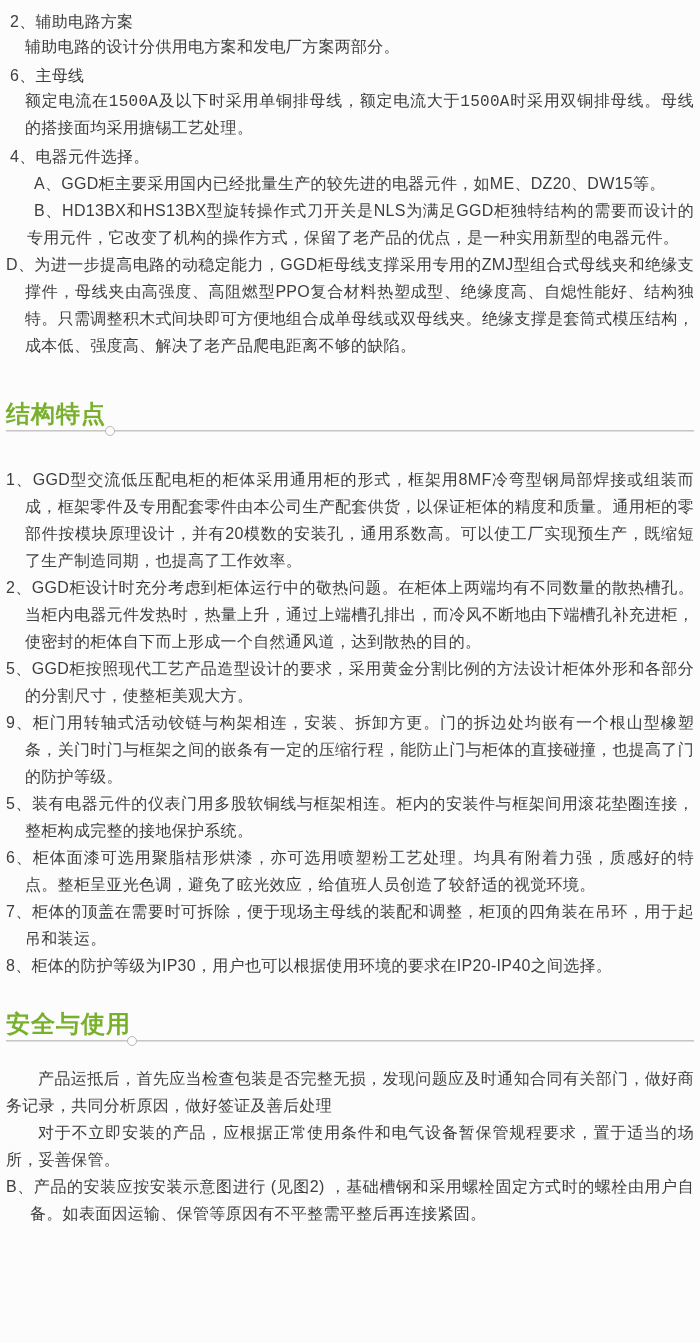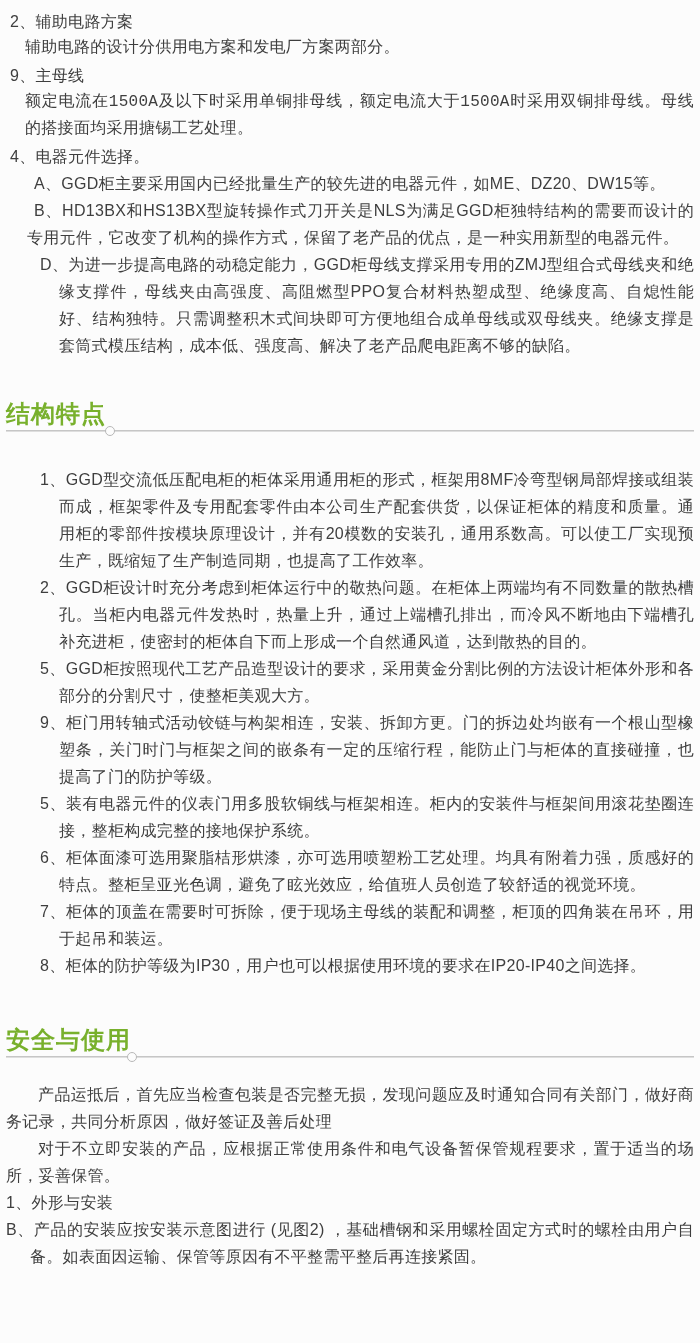--- a/index.html
+++ b/index.html
@@ -30,21 +30,21 @@
     line-height:27px;
     letter-spacing:0.3px;
     text-align:justify;
     text-justify:inter-ideograph;
   }
   
   .num  {padding-left:19px;text-indent:-15px;}   
   .body {padding-left:19px;font-family:Liberation Mono, monospace;}                      
   .sub  {padding-left:21px;text-indent:7px;}      
   .flush{padding-left:0;}                         
-  .hang {padding-left:19px;text-indent:-19px;margin-left:34px;}    
+  .hang {padding-left:19px;text-indent:-19px;}    
   .hang24{padding-left:24px;text-indent:-24px;}   
   .ind2 {text-indent:2em;}                        
 
   .sec-title{
     font-size:24px;
     font-weight:bold;
     color:var(--accent);
     letter-spacing:1px;
     line-height:26px;
   }
@@ -60,33 +60,33 @@
     width:10px;height:10px;
     border:1px solid #b8b8b8;
     border-radius:50%;
     background:var(--bg);
     top:-5px;
   }
   .k1{left:99px;}
   .k2{left:121px;}
 
   .sec-structure{margin-top:42px;}
-  .sec-safety{margin-top:48px;}
+  .sec-safety{margin-top:32px;}
   .after-rule-gap-1{height:34px;}
   .after-rule-gap-2{height:23px;}
 </style>
 </head>
 <body>
 
 <div class="page">
 
   <div>
     <p class="num">2、辅助电路方案</p>
     <p class="body">辅助电路的设计分供用电方案和发电厂方案两部分。</p>
-    <p class="num">9、主母线</p>
+    <p class="num">6、主母线</p>
     <p class="body">额定电流在1500A及以下时采用单铜排母线，额定电流大于1500A时采用双铜排母线。母线的搭接面均采用搪锡工艺处理。</p>
     <p class="num">4、电器元件选择。</p>
     <p class="sub">A、GGD柜主要采用国内已经批量生产的较先进的电器元件，如ME、DZ20、DW15等。</p>
     <p class="sub">B、HD13BX和HS13BX型旋转操作式刀开关是NLS为满足GGD柜独特结构的需要而设计的专用元件，它改变了机构的操作方式，保留了老产品的优点，是一种实用新型的电器元件。</p>
     <p class="hang">D、为进一步提高电路的动稳定能力，GGD柜母线支撑采用专用的ZMJ型组合式母线夹和绝缘支撑件，母线夹由高强度、高阻燃型PPO复合材料热塑成型、绝缘度高、自熄性能好、结构独特。只需调整积木式间块即可方便地组合成单母线或双母线夹。绝缘支撑是套筒式模压结构，成本低、强度高、解决了老产品爬电距离不够的缺陷。</p>
   </div>
 
   <div class="sec-structure">
     <h2 class="sec-title">结构特点</h2>
     <div class="rule">
@@ -107,18 +107,17 @@
 
   <div class="sec-safety">
     <h2 class="sec-title">安全与使用</h2>
     <div class="rule">
       <span class="knob k2"></span>
     </div>
     <div class="after-rule-gap-2"></div>
     <div>
       <p class="ind2">产品运抵后，首先应当检查包装是否完整无损，发现问题应及时通知合同有关部门，做好商务记录，共同分析原因，做好签证及善后处理</p>
       <p class="ind2">对于不立即安装的产品，应根据正常使用条件和电气设备暂保管规程要求，置于适当的场所，妥善保管。</p>
-      <p class="flush">1、外形与安装</p>
       <p class="hang24">B、产品的安装应按安装示意图进行 (见图2) ，基础槽钢和采用螺栓固定方式时的螺栓由用户自备。如表面因运输、保管等原因有不平整需平整后再连接紧固。</p>
     </div>
   </div>
 
 </div>
 
 </body></html>

